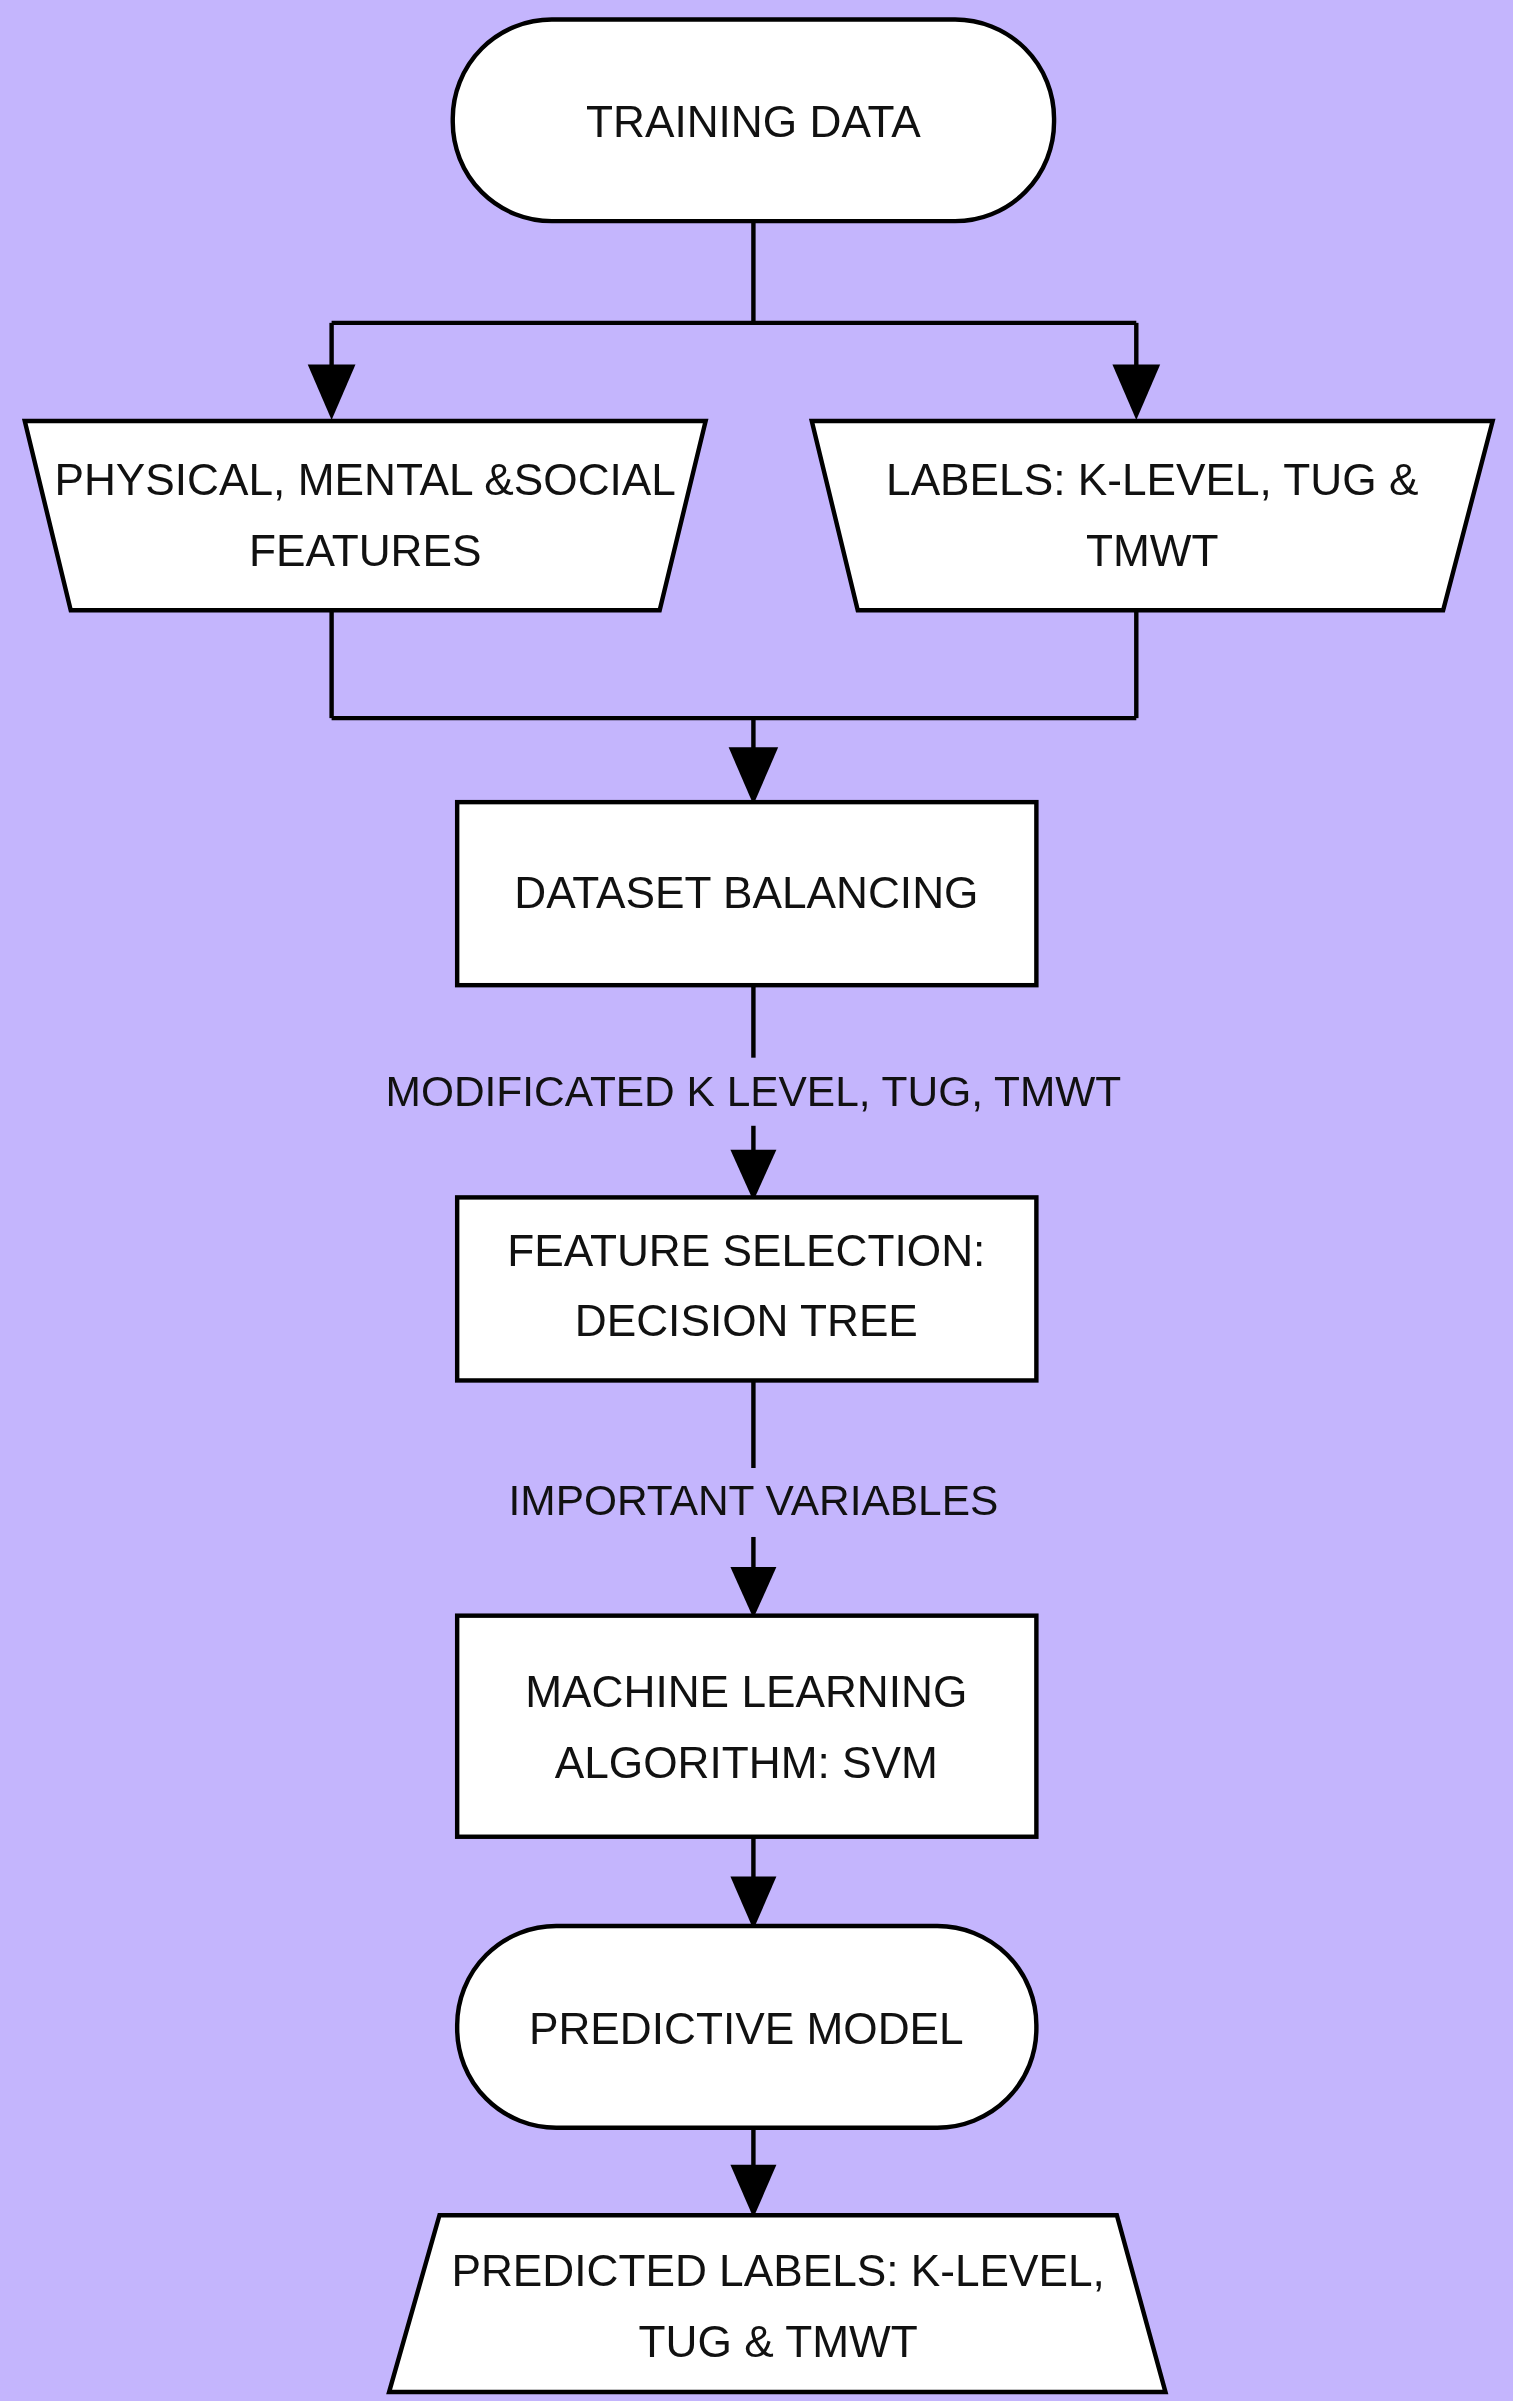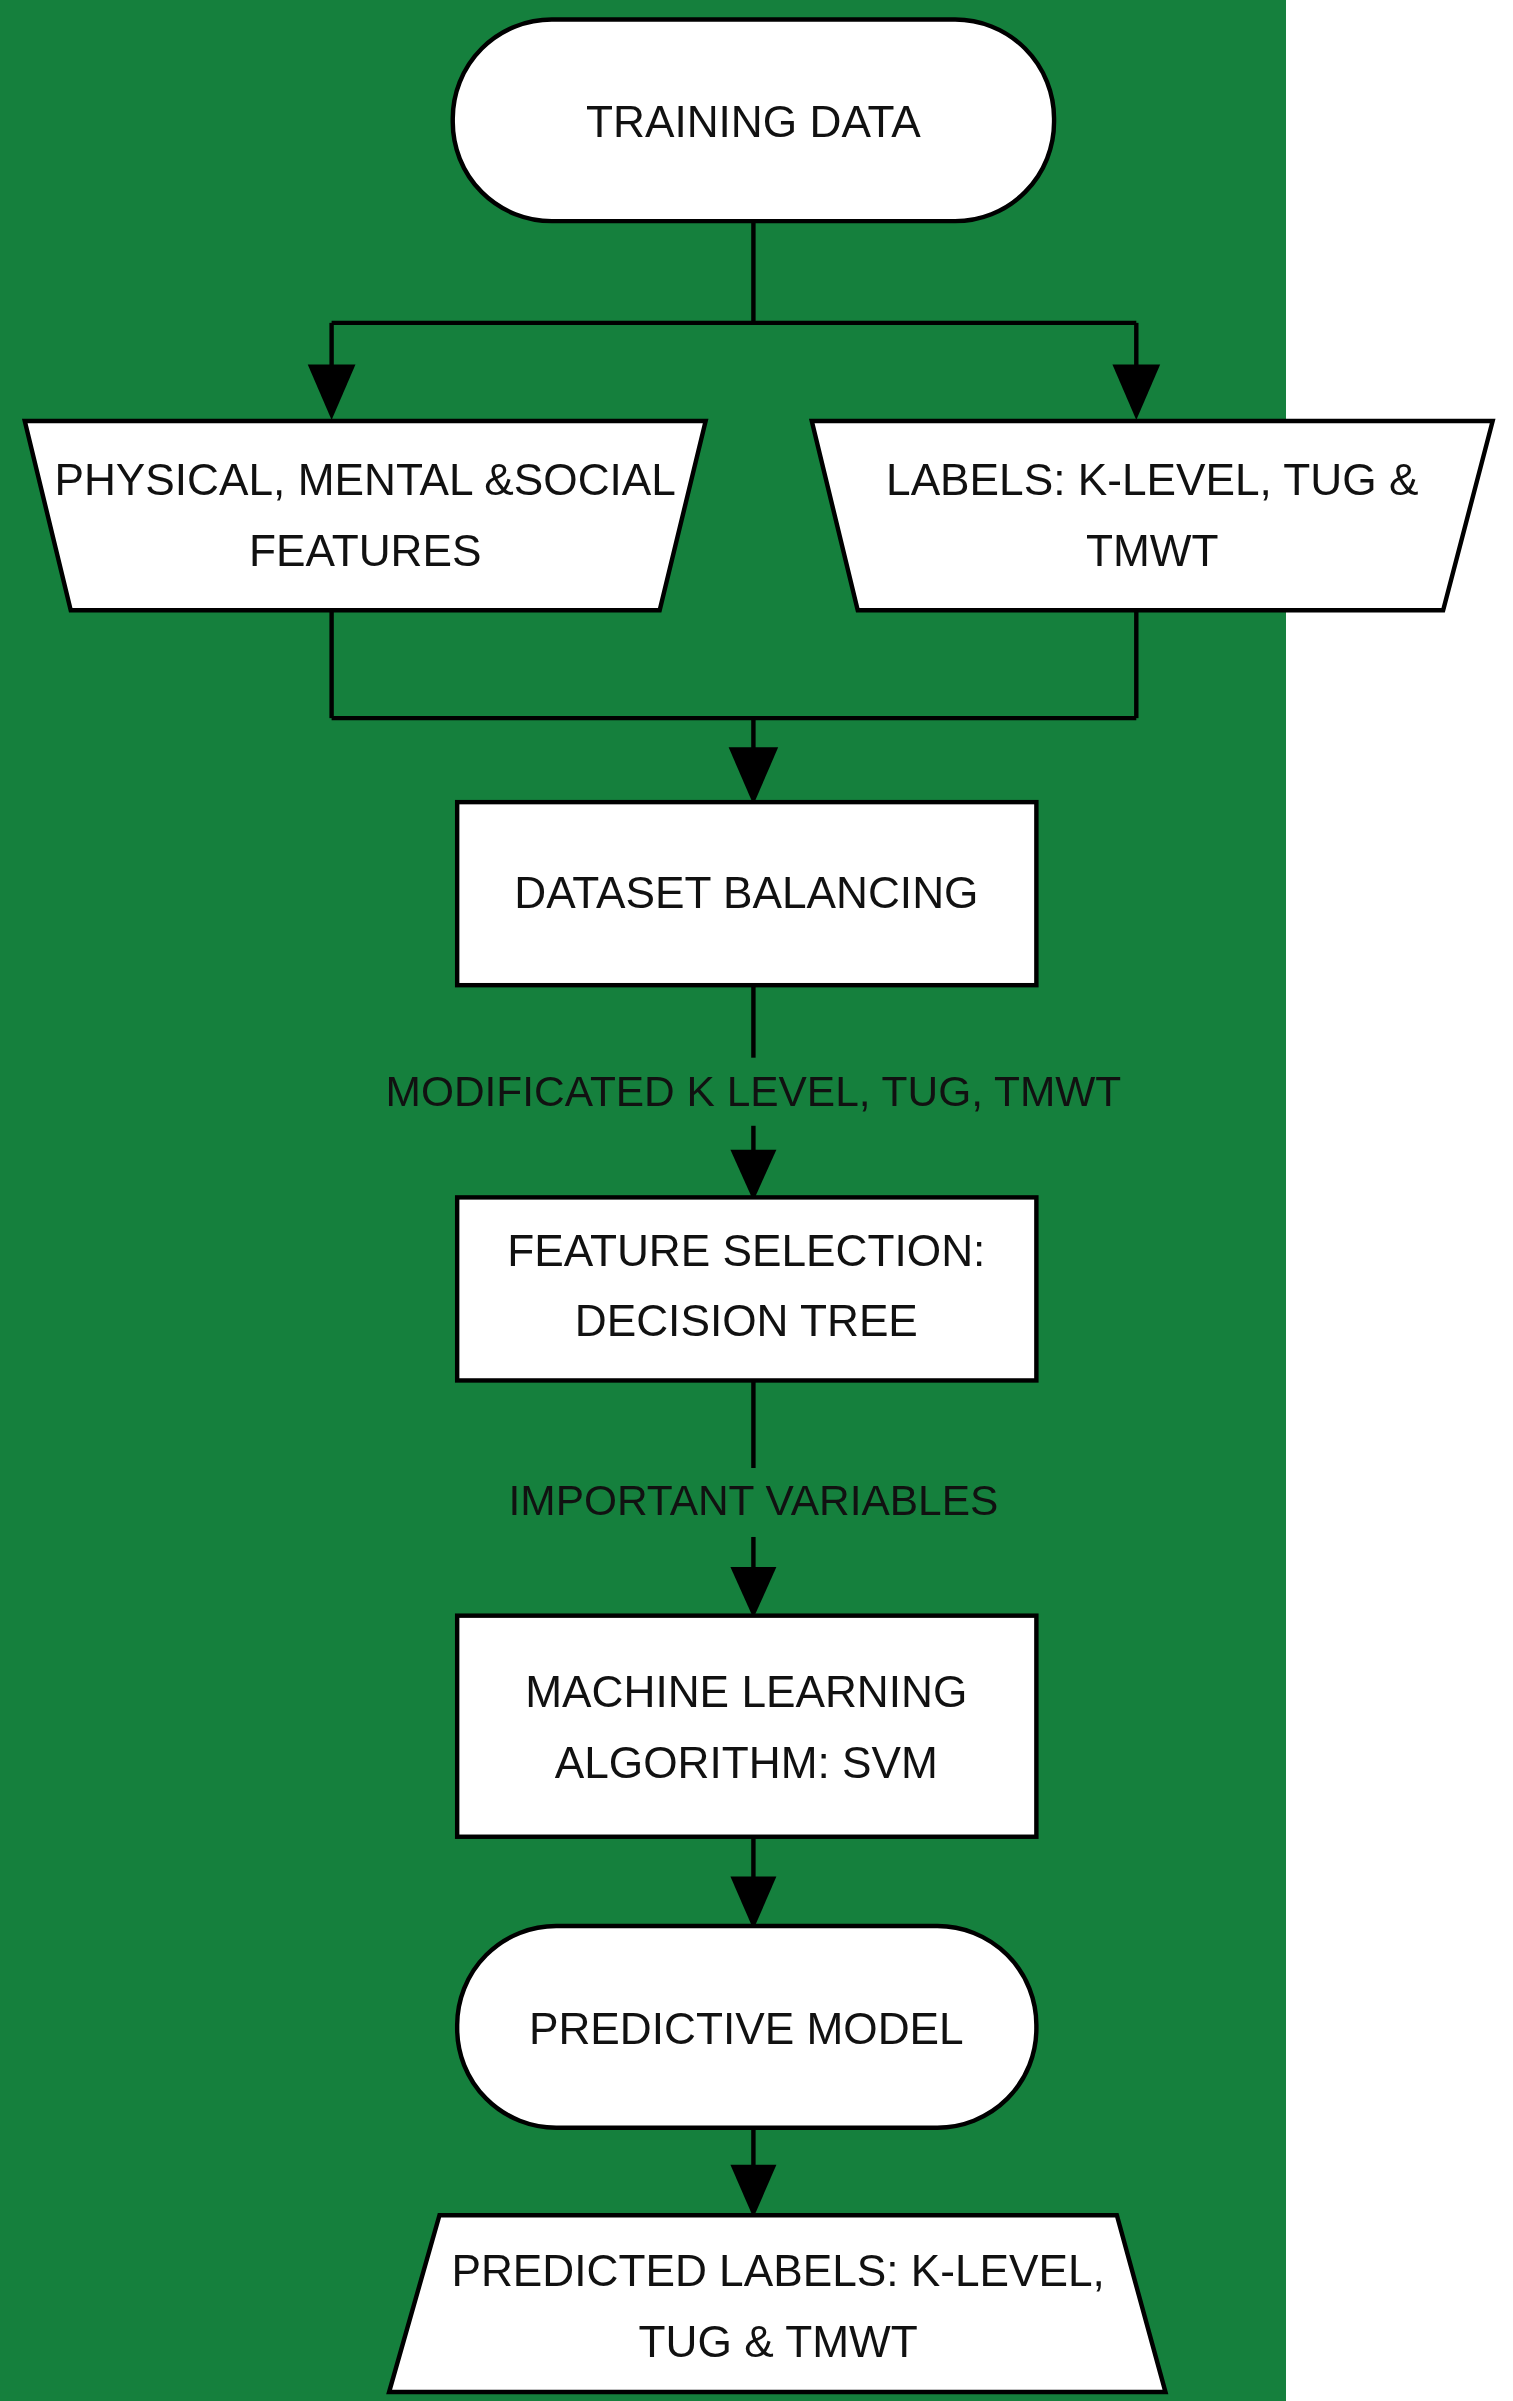--- a/index.html
+++ b/index.html
@@ -9,23 +9,23 @@
     background: #ffffff;
   }
   body {
     width: 1513px;
     height: 2401px;
     overflow: hidden;
     font-family: "Liberation Sans", "DejaVu Sans", sans-serif;
   }
   #flowchart-root {
     position: relative;
-    width: 1286px;
+    width: 1513px;
     height: 2401px;
-    background: #15803d;
+    background: #c4b5fd;
   }
   svg.chart-canvas {
     display: block;
     width: 1513px;
     height: 2401px;
   }
   .shape-outline {
     fill: #ffffff;
     stroke: #000000;
     stroke-width: 5;

